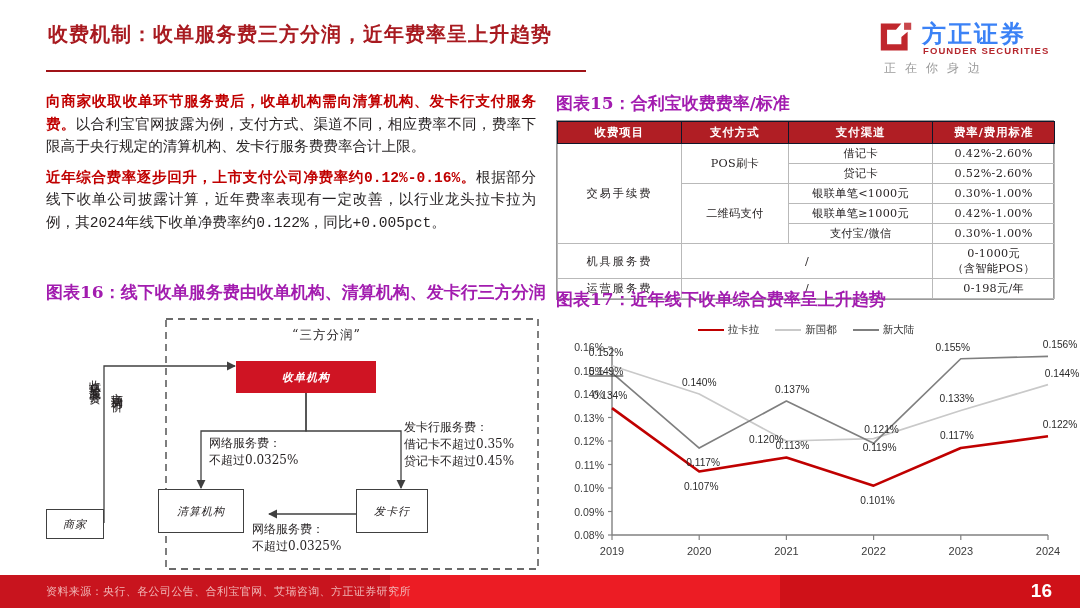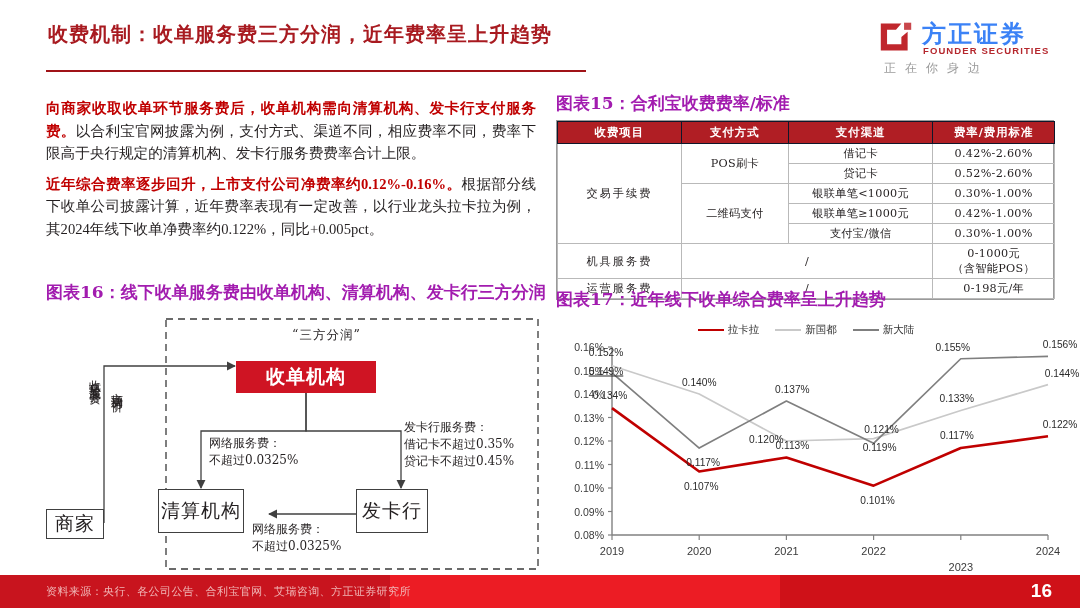--- a/index.html
+++ b/index.html
@@ -36,22 +36,22 @@
     font-size: 9.5px; font-weight: 700; color: #b5272d; letter-spacing: 1.1px;
   }
   .logo-sub {
     position: absolute; left: 10px; top: 44px;
     font-size: 12px; color: #9a9a9a; letter-spacing: 9px;
     font-family: "DejaVu Serif", "Liberation Serif", serif;
   }
 
   
   .body-text {
-    position: absolute; left: 46px; top: 97px; width: 490px;
-    font-family: Liberation Serif, serif;
+    position: absolute; left: 46px; top: 91px; width: 490px;
+    font-family: Liberation Mono, monospace;
     font-size: 14.6px; line-height: 22.5px; color: #231f20;
     text-align: justify;
   }
   .para { margin-bottom: 8px; }
   .hl { color: #c00000; font-weight: 700; }
 
   
   .sec15 { position: absolute; left: 556px; top: 92px; width: 498px; }
   .fig-title {
     font-family: "DejaVu Serif", "Liberation Serif", serif;
@@ -74,21 +74,21 @@
   table.rate-table td.vmid { letter-spacing: 2px; }
   .tbl-outer { border: 1px solid #9a9a9a; }
 
   
   .sec16 { position: absolute; left: 46px; top: 281px; width: 500px; }
   .diagram { position: relative; width: 500px; height: 272px; margin-top: 4px; }
   .box {
     position: absolute; border: 1.3px solid #404040; background: #fff;
     display: flex; align-items: center; justify-content: center;
     font-family: "DejaVu Serif", "Liberation Serif", serif;
-    font-size: 19px; color: #231f20; letter-spacing: 1px;
+    font-size: 11px; color: #231f20; letter-spacing: 1px; font-style: italic;
   }
   .box.red { background: #cf1423; border-color: #cf1423; color: #fff; font-weight: 700; }
   .vlabel {
     position: absolute;
     font-family: "DejaVu Serif", "Liberation Serif", serif;
     font-size: 12px; color: #231f20;
     writing-mode: vertical-rl; text-orientation: upright; letter-spacing: 2px;
   }
   .dlabel {
     position: absolute;
@@ -318,21 +318,21 @@
         <div class="ylab" style="top: 125.5px; right: 452px;">0.11%</div>
         <div class="ylab" style="top: 102px; right: 452px;">0.12%</div>
         <div class="ylab" style="top: 78.5px; right: 452px;">0.13%</div>
         <div class="ylab" style="top: 55px; right: 452px;">0.14%</div>
         <div class="ylab" style="top: 31.5px; right: 452px;">0.15%</div>
         <div class="ylab" style="top: 8px; right: 452px;">0.16%</div>
         <div class="xlab" style="left: 56px; top: 206px;">2019</div>
         <div class="xlab" style="left: 143.2px; top: 206px;">2020</div>
         <div class="xlab" style="left: 230.4px; top: 206px;">2021</div>
         <div class="xlab" style="left: 317.6px; top: 206px;">2022</div>
-        <div class="xlab" style="left: 404.8px; top: 206px; margin-top: 16px;">2023</div>
+        <div class="xlab" style="left: 404.8px; top: 206px;">2023</div>
         <div class="xlab" style="left: 492px; top: 206px;">2024</div>
         <div class="pt-label" style="left: 54px; top: 56.1px;">0.134%</div>
         <div class="pt-label" style="left: 145.2px; top: 146.55px;">0.107%</div>
         <div class="pt-label" style="left: 236.4px; top: 106.45px;">0.113%</div>
         <div class="pt-label" style="left: 321.6px; top: 160.65px;">0.101%</div>
         <div class="pt-label" style="left: 400.8px; top: 96.05px;">0.117%</div>
         <div class="pt-label" style="left: 504px; top: 85.3px;">0.122%</div>
         <div class="pt-label" style="left: 50px; top: 12.8px;">0.152%</div>
         <div class="pt-label" style="left: 143.2px; top: 43px;">0.140%</div>
         <div class="pt-label" style="left: 210.4px; top: 100px;">0.120%</div>

